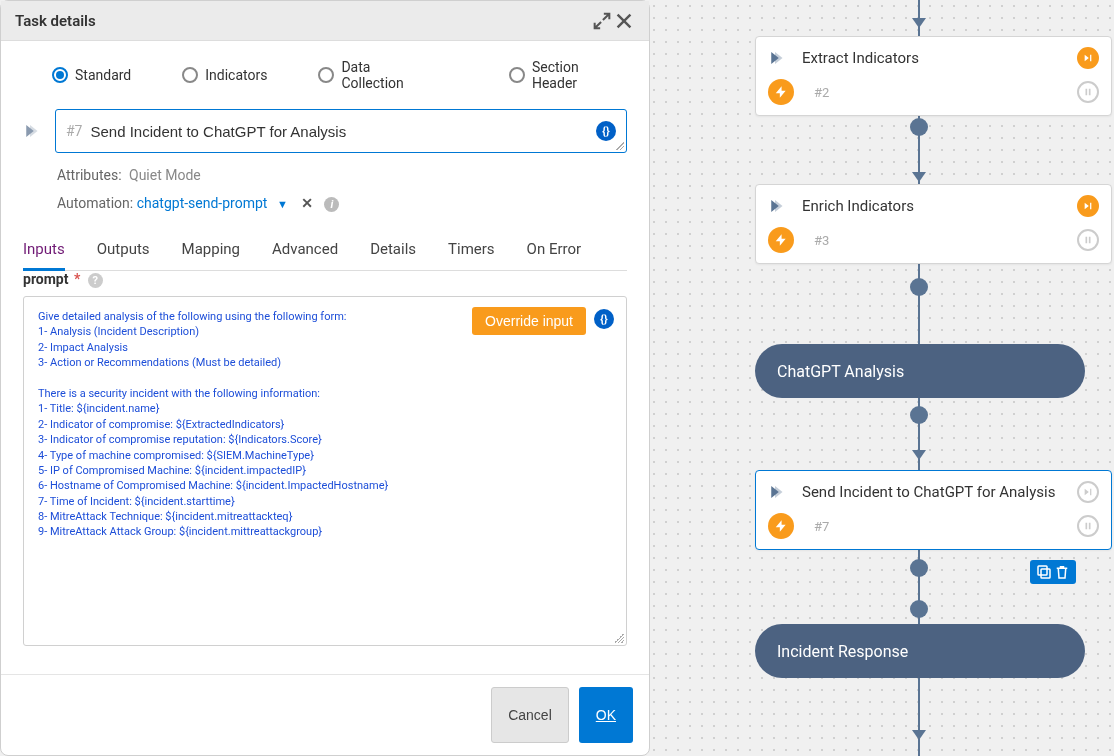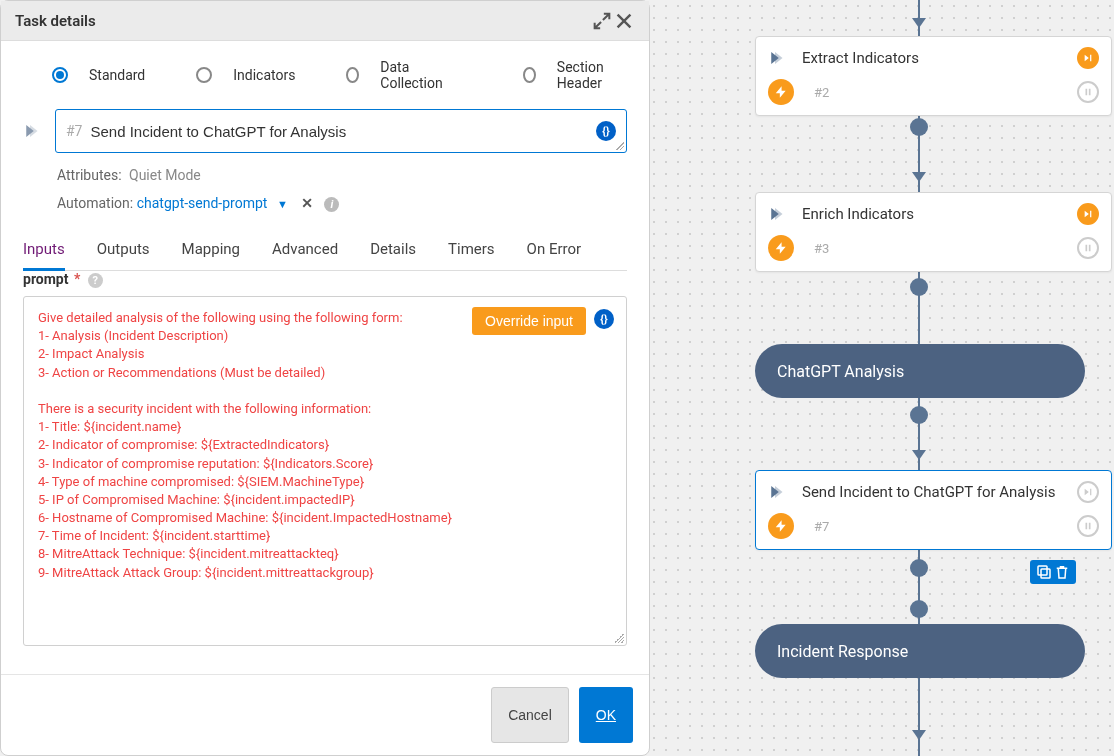--- a/index.html
+++ b/index.html
@@ -146,21 +146,21 @@
   padding: 0 14px;
 }
 .modal-title { font-weight: 600; font-size: 15px; flex: 1; }
 .hdr-icon {
   width: 22px; height: 22px;
   display: flex; align-items: center; justify-content: center;
   color: #555; cursor: pointer;
 }
 .modal-body { flex: 1; overflow: auto; padding: 18px 22px 0 22px; }
 .radio-row { display: flex; align-items: center; gap: 22px; margin-bottom: 18px; }
-.radio-item { display: flex; align-items: center; gap: 21px; cursor: pointer; padding-left: 29px; }
+.radio-item { display: flex; align-items: center; gap: 7px; cursor: pointer; padding-left: 29px; }
 .radio {
   width: 16px; height: 16px; border-radius: 50%;
   border: 2px solid #888;
   display: flex; align-items: center; justify-content: center;
 }
 .radio.sel { border-color: #0078d4; }
 .radio.sel::after { content: ""; width: 8px; height: 8px; border-radius: 50%; background: #0078d4; }
 .task-name-row { display: flex; align-items: center; gap: 12px; margin-bottom: 14px; }
 .task-name-row .chevron-icon { color: #8a9aaf; }
 .task-name-input {
@@ -224,21 +224,21 @@
 }
 .prompt-box {
   margin-top: 8px;
   border: 1px solid #d0d0d0;
   border-radius: 3px;
   position: relative;
   padding: 12px 14px;
   min-height: 350px;
 }
 .prompt-text {
-  font-size: 13px; color: #ef4444;
+  font-size: 11px; color: #1d4ed8;
   white-space: pre-wrap;
   line-height: 1.4;
   padding-right: 150px;
 }
 .override-btn {
   position: absolute; top: 10px; right: 40px;
   background: #f99b1c; color: #fff;
   border: none; border-radius: 3px;
   padding: 6px 13px; font-size: 14px; cursor: pointer;
 }
@@ -303,21 +303,21 @@
       </span>
       <span class="node-num">#2</span>
       <span class="pause-icon">
         <svg viewBox="0 0 24 24" fill="#ccc">
             <path d="M6 4h4v16H6zM14 4h4v16h-4z"></path>
           </svg>
       </span>
     </div>
   </div>
 
-  <div class="flow-node" style="top:192px">
+  <div class="flow-node" style="top:184px">
     <div class="row1">
       <span class="chevron-icon">
         <svg viewBox="0 0 24 24" fill="currentColor">
             <path d="M8 4l10 8-10 8V4z" opacity="0.35"></path>
             <path d="M3 4l10 8-10 8V4z"></path>
           </svg>
       </span>
       <span class="node-title">Enrich Indicators</span>
       <span class="skip-icon orange">
         <svg viewBox="0 0 24 24" fill="#fff">

